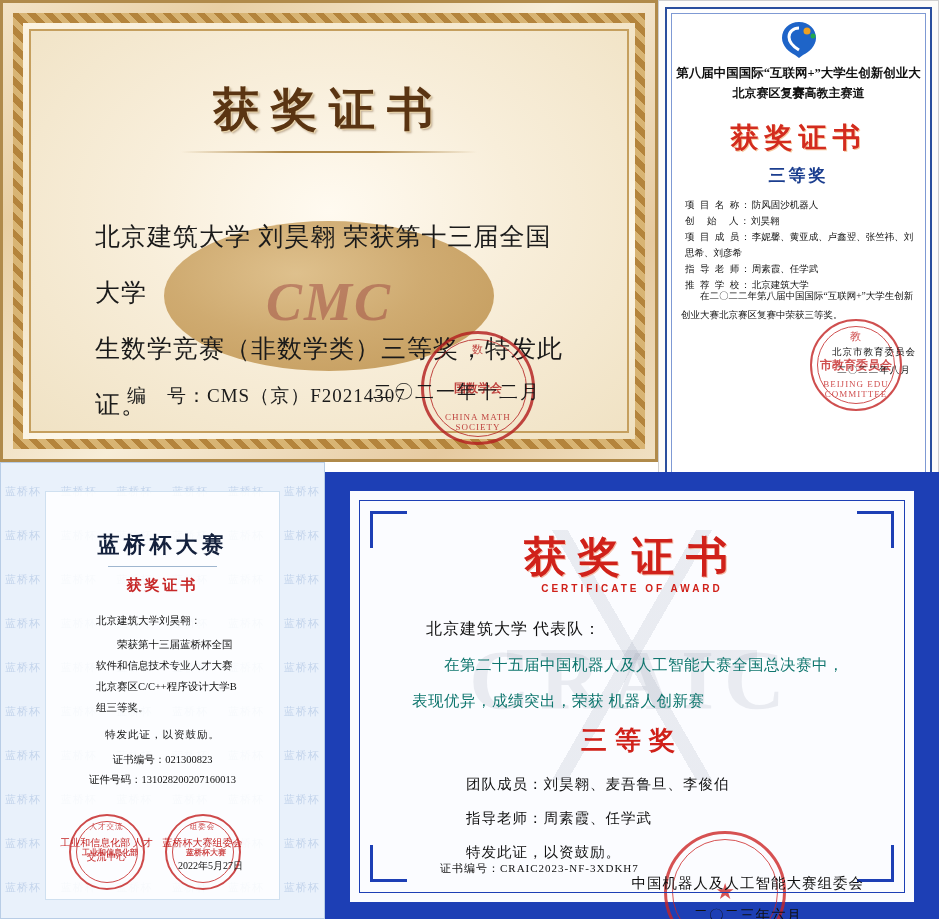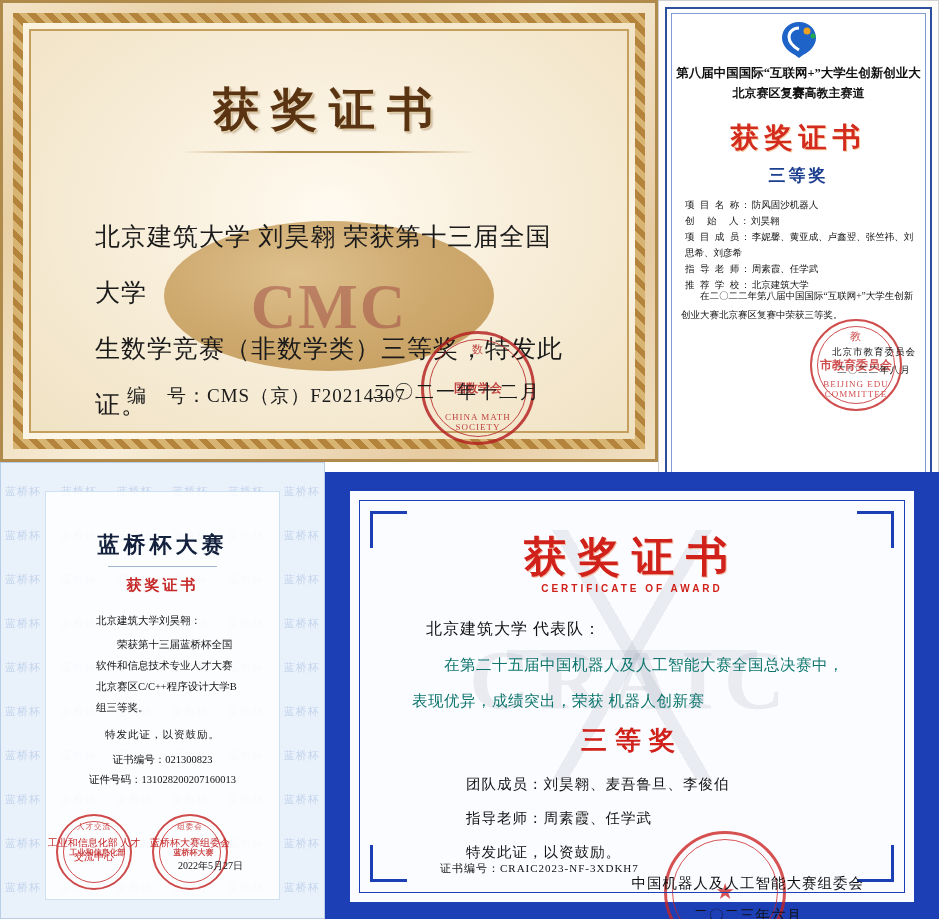--- a/index.html
+++ b/index.html
@@ -34,23 +34,24 @@
     background: radial-gradient(ellipse at 50% 45%, #fffaf0 0%, #f8eeda 45%, #f0e2c4 100%);
   }
   #cert1 .oval-seal {
     position: absolute; left: 50%; top: 190px; transform: translateX(-50%);
     width: 330px; height: 150px; border-radius: 50%;
     background: radial-gradient(ellipse at 40% 35%, #d9b77d 0%, #c89f5e 45%, #b98b44 100%);
     opacity: 0.85;
   }
   #cert1 .oval-text {
     position: absolute; left: 50%; top: 240px; transform: translateX(-50%);
-    font-size: 63px; letter-spacing: 2px; font-weight: bold;
+    font-size: 54px; letter-spacing: 2px; font-weight: bold;
     color: rgba(150,60,60,0.45);
     font-family: "Liberation Serif", serif;
+    font-style: italic;
   }
   #cert1 .title {
     position: absolute; left: 0; right: 0; top: 48px; text-align: center;
     font-size: 46px; font-weight: bold; letter-spacing: 12px;
     color: #5a3412;
     text-shadow: 1px 1px 0 #e8d4ab, 2px 2px 2px rgba(90,52,18,.35);
   }
   #cert1 .title-rule {
     position: absolute; left: 150px; right: 150px; top: 120px; height: 2px;
     background: linear-gradient(90deg,rgba(176,138,74,0) 0%,#b08a4a 35%,#b08a4a 65%,rgba(176,138,74,0) 100%);
@@ -189,21 +190,21 @@
   #cert3 .encourage {
     position: absolute; left: 0; right: 0; top: 236px; text-align: center;
     font-size: 10.5px; color: #111; letter-spacing: 1px;
   }
   #cert3 .meta {
     position: absolute; left: 0; right: 0; top: 258px; text-align: center;
     font-size: 10.5px; line-height: 20px; color: #111;
   }
   #cert3 .seals {
     position: absolute; left: 0; right: 16px; top: 322px;
-    display: flex; justify-content: flex-start; 
+    display: flex; justify-content: center; 
   }
   #cert3 .seal-block { width: 96px; text-align: center; position: relative; }
   #cert3 .seal-circle {
     width: 72px; height: 72px; margin: 0 auto; border-radius: 50%;
     border: 2px solid #c42424; color: #c42424; position: relative; opacity: .82;
   }
   #cert3 .seal-circle .stamp-arc { font-size: 7.5px; top: 6px; }
   #cert3 .seal-circle .stamp-mid { font-size: 8px; margin-left: 7px; }
   #cert3 .seal-caption {
     margin-top: -54px; position: relative; font-size: 10px; color: #c42424;

